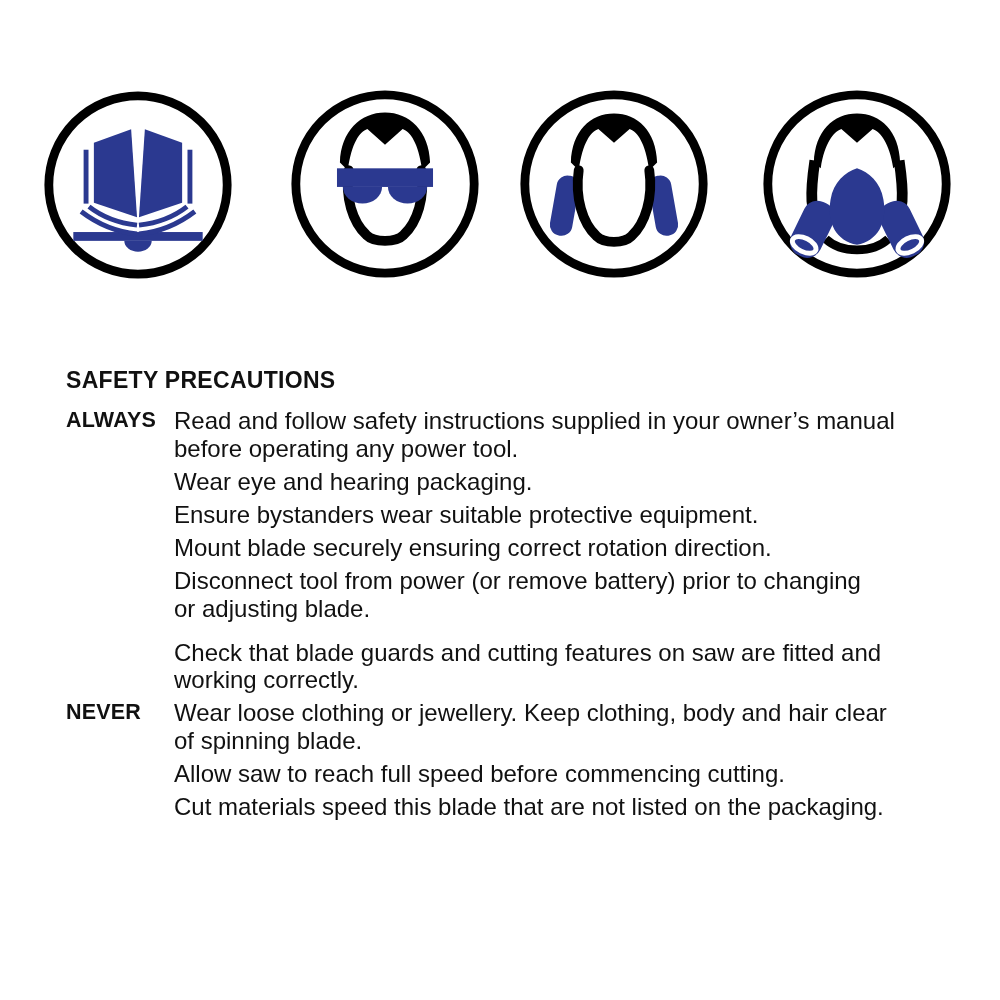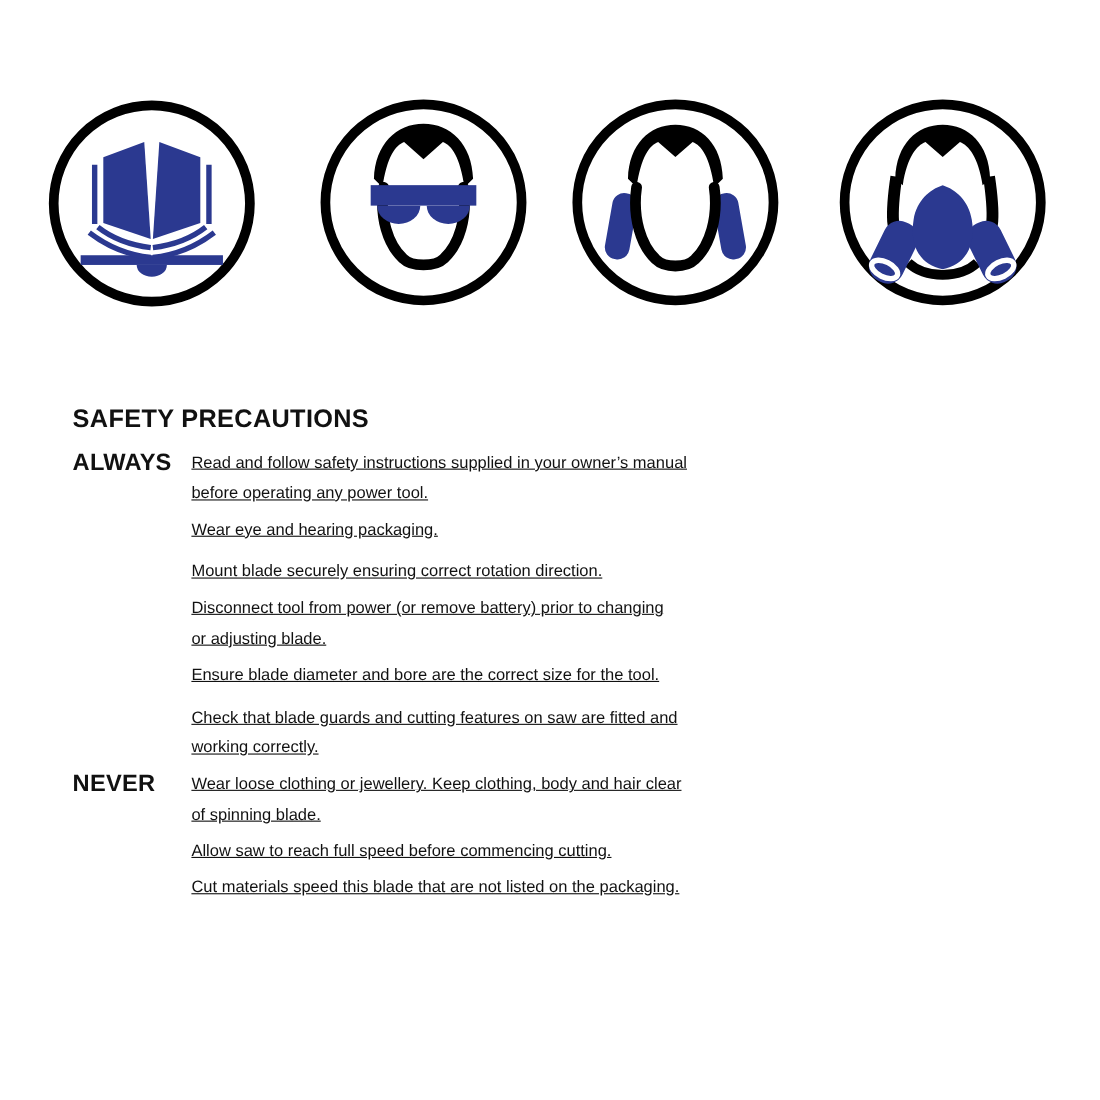--- a/index.html
+++ b/index.html
@@ -11,21 +11,21 @@
   .ppe-icon{position:absolute;width:196px;height:196px;top:86px;}
   .ppe-icon svg{width:100%;height:100%;display:block;}
   #icon-book{left:40px;top:87px;}
   #icon-glasses{left:287px;}
   #icon-ear{left:516px;}
   #icon-resp{left:759px;}
   .text-block{position:absolute;left:66px;top:366px;width:860px;}
   .title{font-size:23px;font-weight:bold;letter-spacing:0.3px;line-height:28px;margin:0 0 13px 0;}
   .rule-row{display:flex;margin-bottom:5.5px;}
   .rule-label{flex:0 0 108px;font-weight:bold;font-size:21.5px;line-height:27.6px;letter-spacing:0.2px;}
-  .rule-text{flex:1;font-size:15px;line-height:27.6px;white-space:pre-line;text-decoration:underline;}
+  .rule-text{flex:1;font-size:24px;line-height:27.6px;white-space:pre-line;}
 </style>
 </head>
 <body>
 
 <div class="page">
 
   <div class="icons-row">
 
     <span class="ppe-icon" id="icon-book">
       <svg viewBox="0 0 200 200" xmlns="http://www.w3.org/2000/svg">
@@ -101,33 +101,33 @@
       <span class="rule-label">ALWAYS</span>
       <span class="rule-text">Read and follow safety instructions supplied in your owner’s manual
 before operating any power tool.</span>
     </div>
     <div class="rule-row">
       <span class="rule-label"></span>
       <span class="rule-text">Wear eye and hearing packaging.</span>
     </div>
     <div class="rule-row">
       <span class="rule-label"></span>
+      <span class="rule-text">Ensure bystanders wear suitable protective equipment.</span>
     </div>
     <div class="rule-row">
       <span class="rule-label"></span>
       <span class="rule-text">Mount blade securely ensuring correct rotation direction.</span>
     </div>
     <div class="rule-row">
       <span class="rule-label"></span>
       <span class="rule-text">Disconnect tool from power (or remove battery) prior to changing
 or adjusting blade.</span>
     </div>
     <div class="rule-row">
       <span class="rule-label"></span>
-      <span class="rule-text">Ensure blade diameter and bore are the correct size for the tool.</span>
     </div>
     <div class="rule-row">
       <span class="rule-label"></span>
     </div>
     <div class="rule-row">
       <span class="rule-label"></span>
       <span class="rule-text">Check that blade guards and cutting features on saw are fitted and
 working correctly.</span>
     </div>
     <div class="rule-row">

